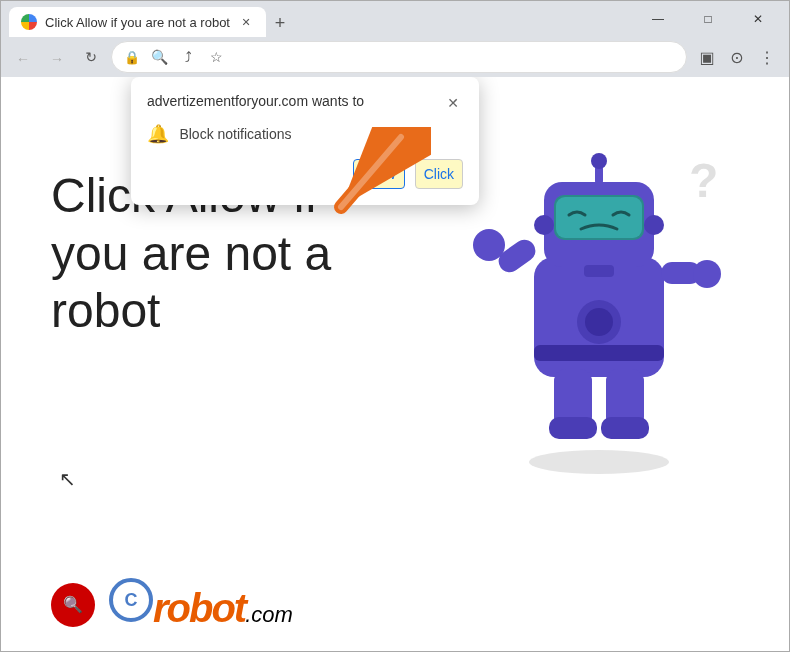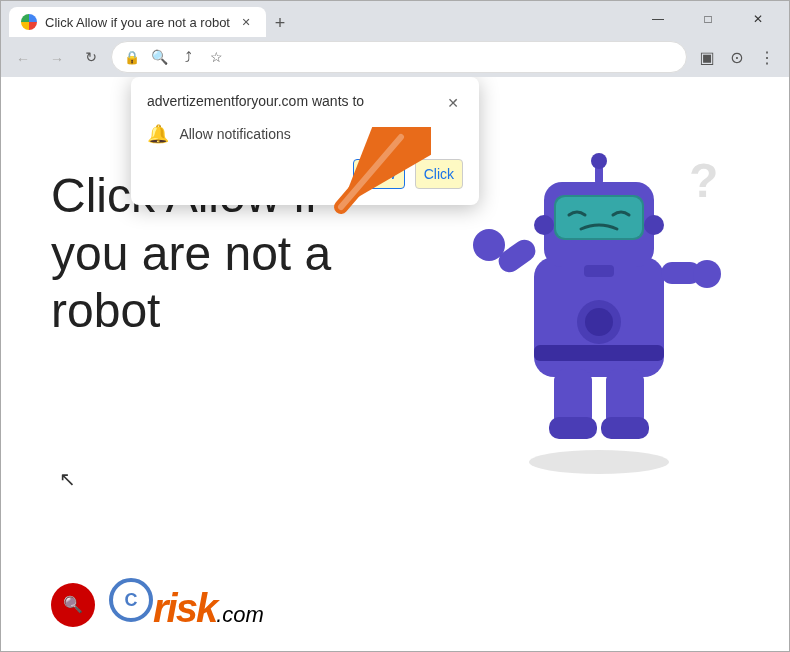--- a/index.html
+++ b/index.html
@@ -406,34 +406,34 @@
 
     <div class="pcrisk-logo">
       <div class="pcrisk-badge">
         <span style="font-size:16px;">🔍</span>
       </div>
       <div style="display:flex;align-items:baseline;gap:0px;">
         <svg width="44" height="44" viewBox="0 0 44 44">
           <circle cx="22" cy="22" r="20" fill="none" stroke="#4a7cc7" stroke-width="4"></circle>
           <text x="22" y="28" text-anchor="middle" font-size="18" font-weight="bold" fill="#4a7cc7">C</text>
         </svg>
-        <span style="font-size:40px;font-weight:900;font-style:italic;color:#e85c00;letter-spacing:-2px;">risk</span>
+        <span style="font-size:40px;font-weight:900;font-style:italic;color:#e85c00;letter-spacing:-2px;">robot</span>
         <span style="font-size:22px;font-style:italic;color:#000000;">.com</span>
       </div>
     </div>
   </div>
 
   <div class="notification-popup">
     <div class="popup-header">
       <span class="popup-title">advertizementforyour.com wants to</span>
       <div class="popup-close">✕</div>
     </div>
     <div class="popup-notification-row">
       <span class="bell-icon">🔔</span>
-      <span class="notification-label">Allow notifications</span>
+      <span class="notification-label">Block notifications</span>
     </div>
     <div class="popup-buttons">
       <button class="popup-btn allow">Allow</button>
       <button class="popup-btn">Click</button>
     </div>
   </div>
 
   <div class="arrow-container">
     <svg width="120" height="100" viewBox="0 0 120 100">
 

